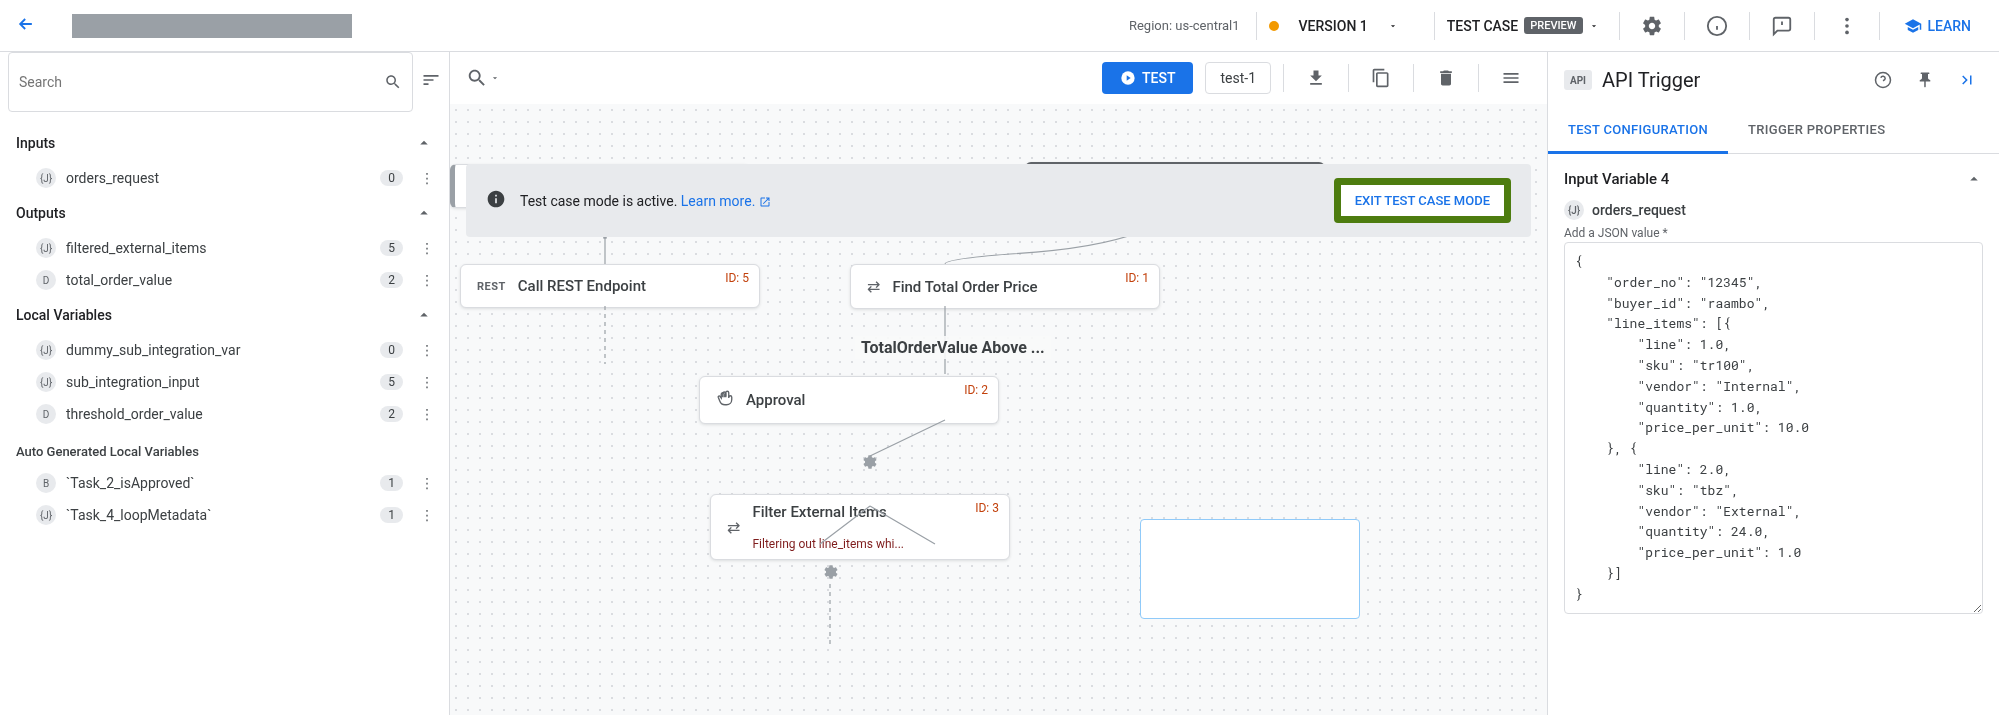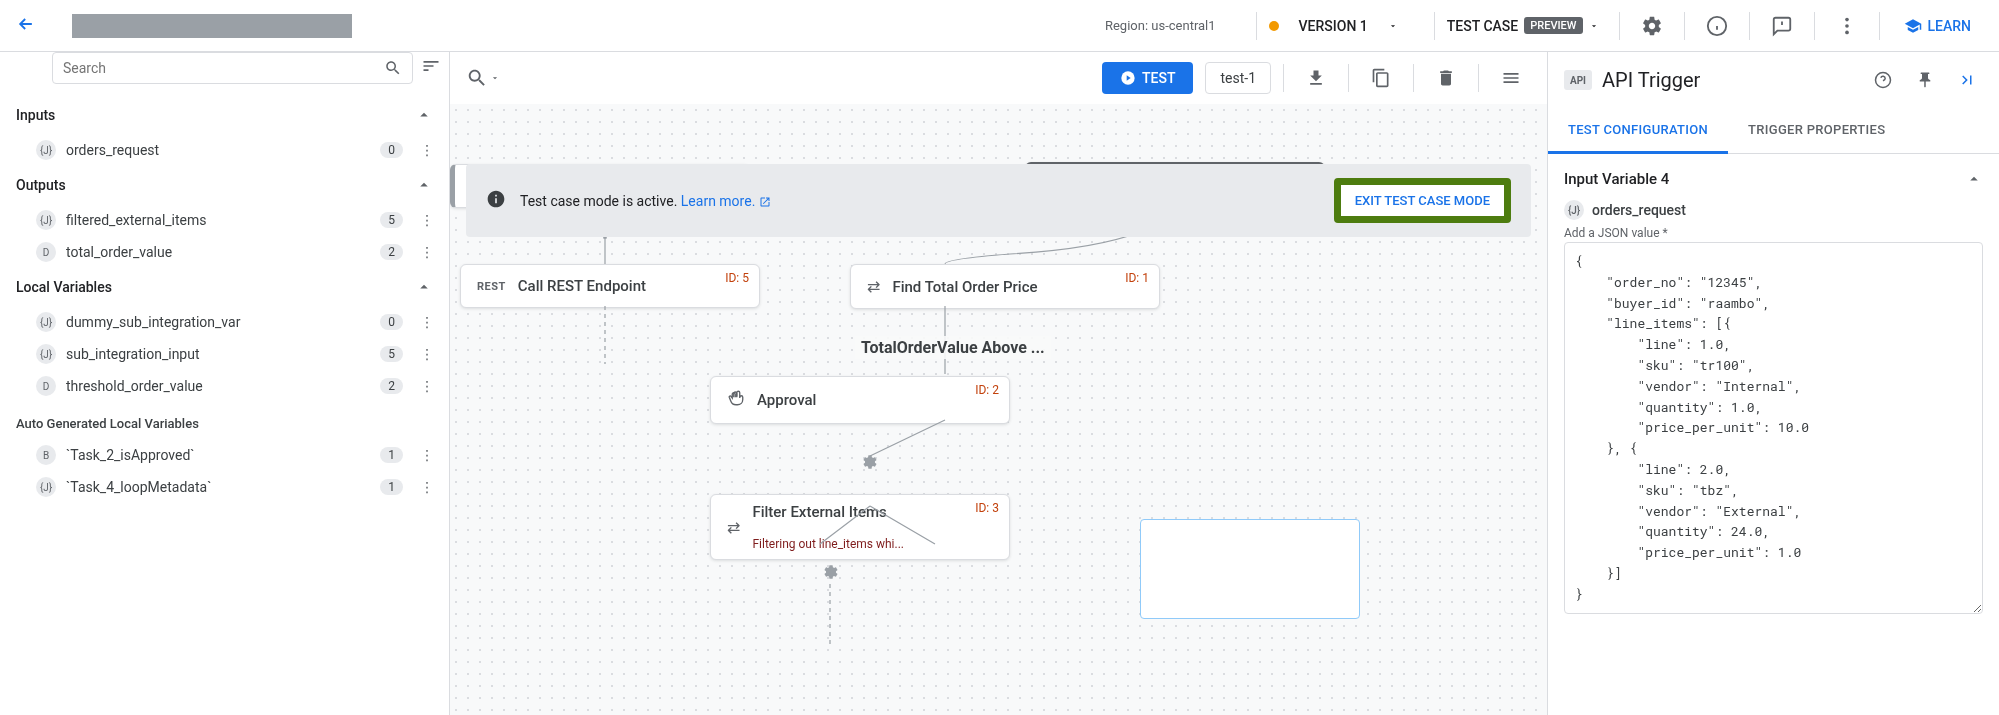--- a/index.html
+++ b/index.html
@@ -1,36 +1,36 @@
 <!DOCTYPE html>
 <html><head>
 <meta charset="utf-8">
 <style>
 * { box-sizing: border-box; margin: 0; padding: 0; font-family: 'Google Sans', Roboto, Arial, sans-serif; }
 body { width: 1999px; height: 715px; overflow: hidden; background: #fff; color: #202124; }
 .topbar { height: 52px; display: flex; align-items: center; border-bottom: 1px solid #dadce0; padding: 0 16px; gap: 12px; }
 .topbar .back-icon { color: #1a73e8; cursor: pointer; }
 .topbar .title-placeholder { width: 280px; height: 24px; background: #9aa0a6; margin-left: 24px; }
 .spacer { flex: 1; }
-.region { font-size: 13px; color: #5f6368; margin-right: 28px; }
+.region { font-size: 13px; color: #5f6368; margin-right: 4px; }
 .version-pill { display: flex; align-items: center; gap: 20px; font-size: 14px; font-weight: 500; color: #202124; cursor: pointer; margin-right: 24px; }
 .orange-dot { width: 10px; height: 10px; border-radius: 50%; background: #f29900; }
 .testcase { font-size: 14px; font-weight: 500; margin-right: 8px; display: flex; align-items: center; gap: 6px; }
 .preview-badge { background: #5f6368; color: #fff; font-size: 11px; padding: 2px 6px; border-radius: 3px; }
 .icon-btn { width: 40px; height: 40px; display: flex; align-items: center; justify-content: center; cursor: pointer; color: #5f6368; border-radius: 50%; }
 .learn-btn { color: #1a73e8; font-size: 14px; font-weight: 500; display: flex; align-items: center; gap: 6px; cursor: pointer; padding: 0 12px; }
 .vdiv { width: 1px; height: 28px; background: #dadce0; }
 .main { display: flex; height: calc(100% - 52px); }
 .sidebar { width: 450px; border-right: 1px solid #dadce0; display: flex; flex-direction: column; overflow-y: auto; }
 .sidebar-header { display: flex; align-items: center; justify-content: space-between; padding: 12px 16px; }
 .sidebar-header h2 { font-size: 22px; font-weight: 400; }
 .create-btn { color: #1a73e8; font-size: 14px; font-weight: 500; display: flex; align-items: center; gap: 4px; cursor: pointer; }
 .collapse-icon { color: #5f6368; cursor: pointer; margin-left: 12px; }
 .search-row { display: flex; align-items: center; padding: 0 8px 12px 8px; gap: 8px; }
-.search-box { flex: 1; border: 1px solid #dadce0; border-radius: 4px; display: flex; padding: 6px 10px; margin-left: 44px; }
+.search-box { flex: 1; border: 1px solid #dadce0; border-radius: 4px; display: flex; padding: 20px 10px; }
 .search-box input { border: none; outline: none; flex: 1; font-size: 14px; }
 .section-hdr { display: flex; align-items: center; justify-content: space-between; padding: 10px 16px; font-size: 14px; font-weight: 500; cursor: pointer; }
 .var-row { display: flex; align-items: center; padding: 6px 12px 6px 36px; font-size: 14px; gap: 10px; }
 .var-badge { width: 20px; height: 20px; border-radius: 50%; background: #e8eaed; color: #5f6368; font-size: 10px; display: flex; align-items: center; justify-content: center; flex-shrink: 0; }
 .var-name { flex: 1; color: #3c4043; overflow: hidden; text-overflow: ellipsis; white-space: nowrap; }
 .count-pill { background: #e8eaed; color: #3c4043; border-radius: 10px; padding: 1px 8px; font-size: 12px; margin-right: 4px; }
 .more-dots { color: #5f6368; cursor: pointer; width: 20px; text-align: center; }
 .auto-hdr { padding: 14px 16px 8px; font-size: 13px; font-weight: 500; color: #3c4043; }
 .canvas-area { flex: 1; position: relative; background: #fff; overflow: hidden; }
 .canvas-toolbar { position: absolute; top: 0; left: 0; right: 0; height: 52px; display: flex; align-items: center; padding: 0 16px; gap: 12px; z-index: 10; }
@@ -324,21 +324,21 @@
       </div>
 
       <div class="node" style="top:160px;left:400px;width:310px;">
         <span class="flow-icon">⇄</span>
         <span class="node-title">Find Total Order Price</span>
         <span class="node-id">ID: 1</span>
       </div>
 
       <div class="edge-label" style="top:232px;left:405px;">TotalOrderValue Above ...</div>
 
-      <div class="node" style="top:272px;left:260px;width:300px;">
+      <div class="node" style="top:272px;left:249px;width:300px;">
         <span class="hand-icon">
           <svg width="18" height="18" viewBox="0 0 24 24" fill="none" stroke="currentColor" stroke-width="1.8">
               <path d="M9 11V6a2 2 0 0 1 4 0v5"></path>
               <path d="M13 10V5a2 2 0 0 1 4 0v7"></path>
               <path d="M17 11a2 2 0 0 1 4 0v3c0 4-3 7-7 7h-2c-4 0-6-2-7-5l-2-5c-.5-1.5 1.5-2.5 2.5-1l1.5 2V7a2 2 0 0 1 4 0v4"></path>
             </svg>
         </span>
         <span class="node-title">Approval</span>
         <span class="node-id">ID: 2</span>
       </div>

